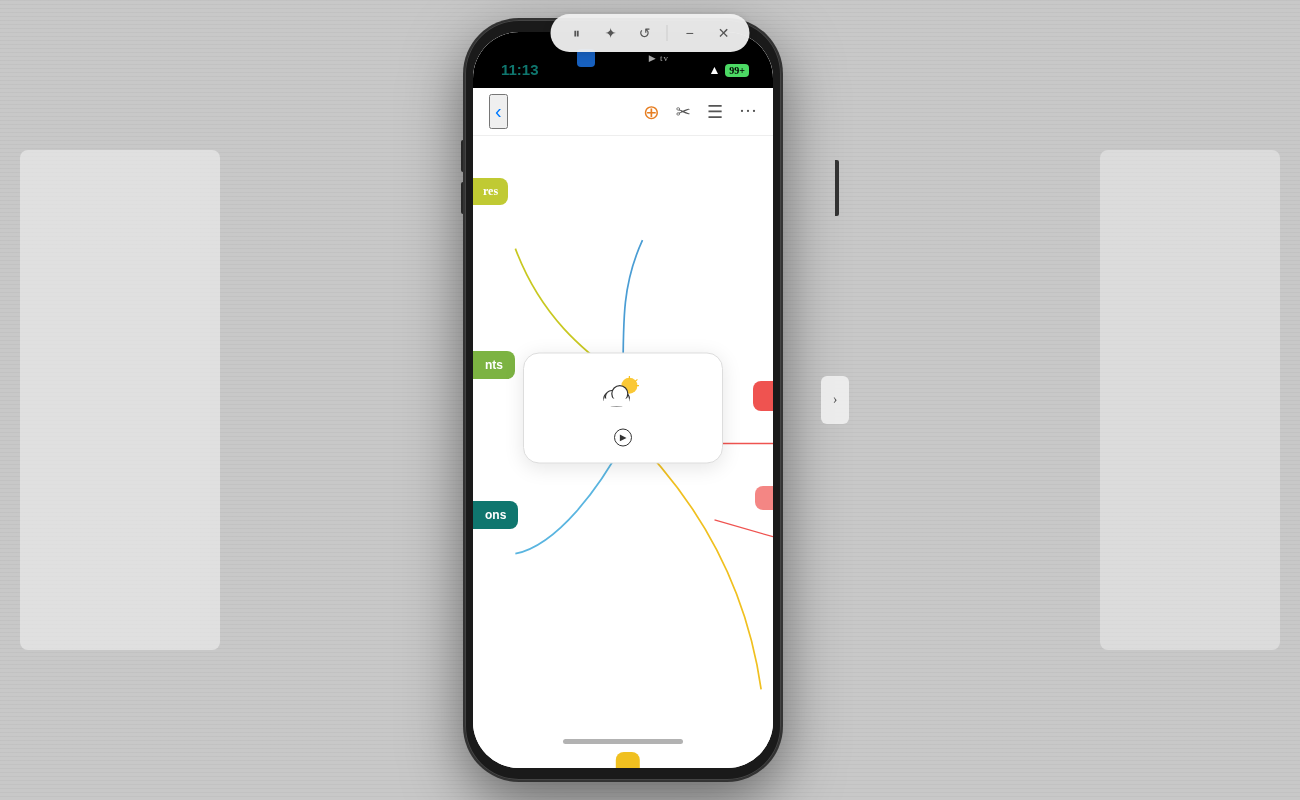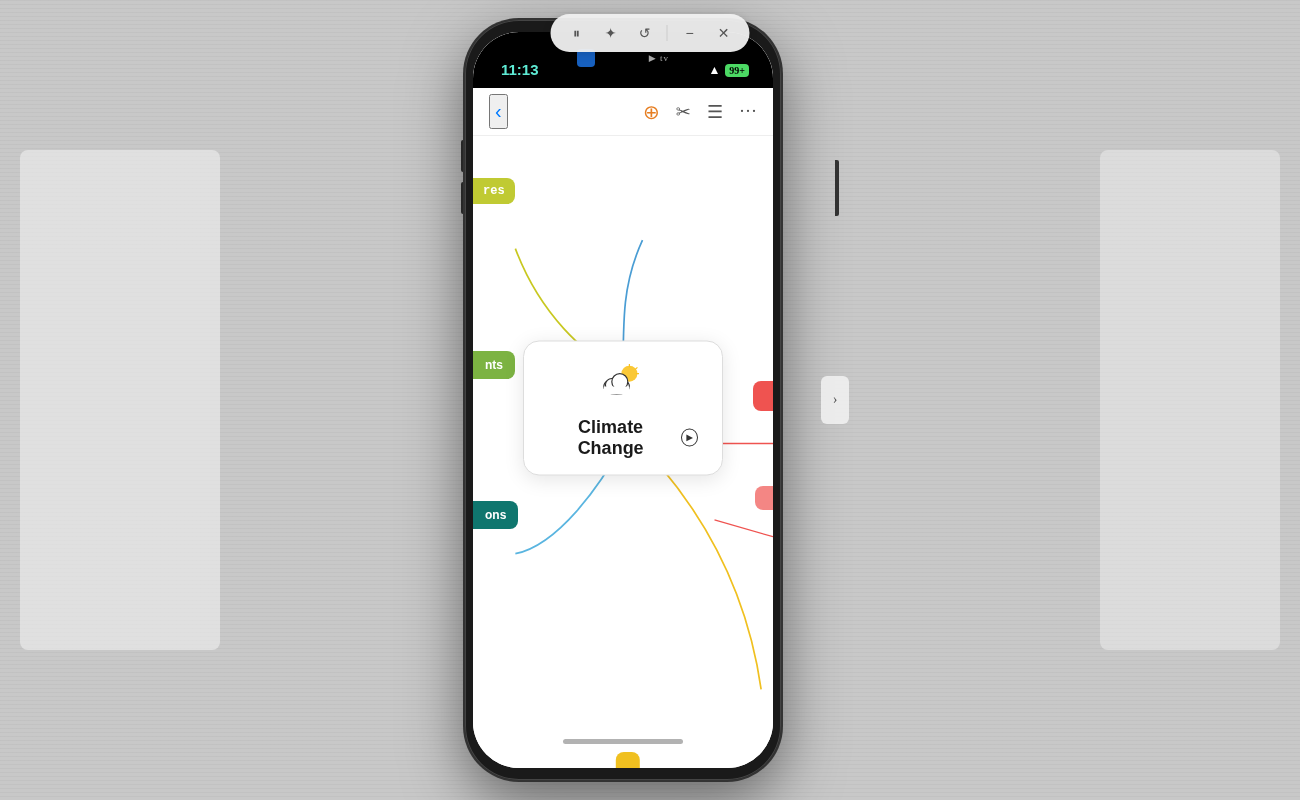--- a/index.html
+++ b/index.html
@@ -99,21 +99,21 @@
       height: 56px;
       background: #000;
       border-radius: 46px 46px 0 0;
       display: flex;
       align-items: flex-end;
       padding: 0 24px 8px;
       z-index: 10;
     }
 
     .status-time {
-      color: #5eead4;
+      color: #0f766e;
       font-size: 15px;
       font-weight: 600;
       font-family: -apple-system, BlinkMacSystemFont, sans-serif;
       position: absolute;
       left: 28px;
       bottom: 10px;
     }
 
     
     .dynamic-island {
@@ -349,21 +349,21 @@
     .partial-left-top {
       position: absolute;
       left: 0;
       top: 8px;
       background: #c0ca33;
       color: white;
       font-size: 12px;
       font-weight: 600;
       padding: 6px 10px;
       border-radius: 0 8px 8px 0;
-      font-family: Liberation Mono, monospace;
+      font-family: Liberation Serif, serif;
       text-align: right;
     }
 
     .partial-left-mid {
       position: absolute;
       left: 0;
       padding: 7px 12px;
       font-size: 12px;
       font-weight: 600;
       color: white;
@@ -464,21 +464,20 @@
               <line x1="48" y1="6" x2="45" y2="9" stroke="#f9c220" stroke-width="1.5"></line>
               <line x1="50" y1="14" x2="46" y2="14" stroke="#f9c220" stroke-width="1.5"></line>
 
               <ellipse cx="22" cy="30" rx="16" ry="10" fill="white" stroke="#333" stroke-width="1.5"></ellipse>
               <circle cx="16" cy="28" r="8" fill="white" stroke="#333" stroke-width="1.5"></circle>
               <circle cx="26" cy="24" r="10" fill="white" stroke="#333" stroke-width="1.5"></circle>
               <rect x="6" y="30" width="32" height="10" fill="white"></rect>
             </svg>
           </span>
           <div class="central-node-title">
-            <span>Climate Change</span>
             <div class="play-icon">
               <span>▶</span>
             </div>
           </div>
         </div>
 
       </div>
 
       <div class="home-indicator"></div>
 

